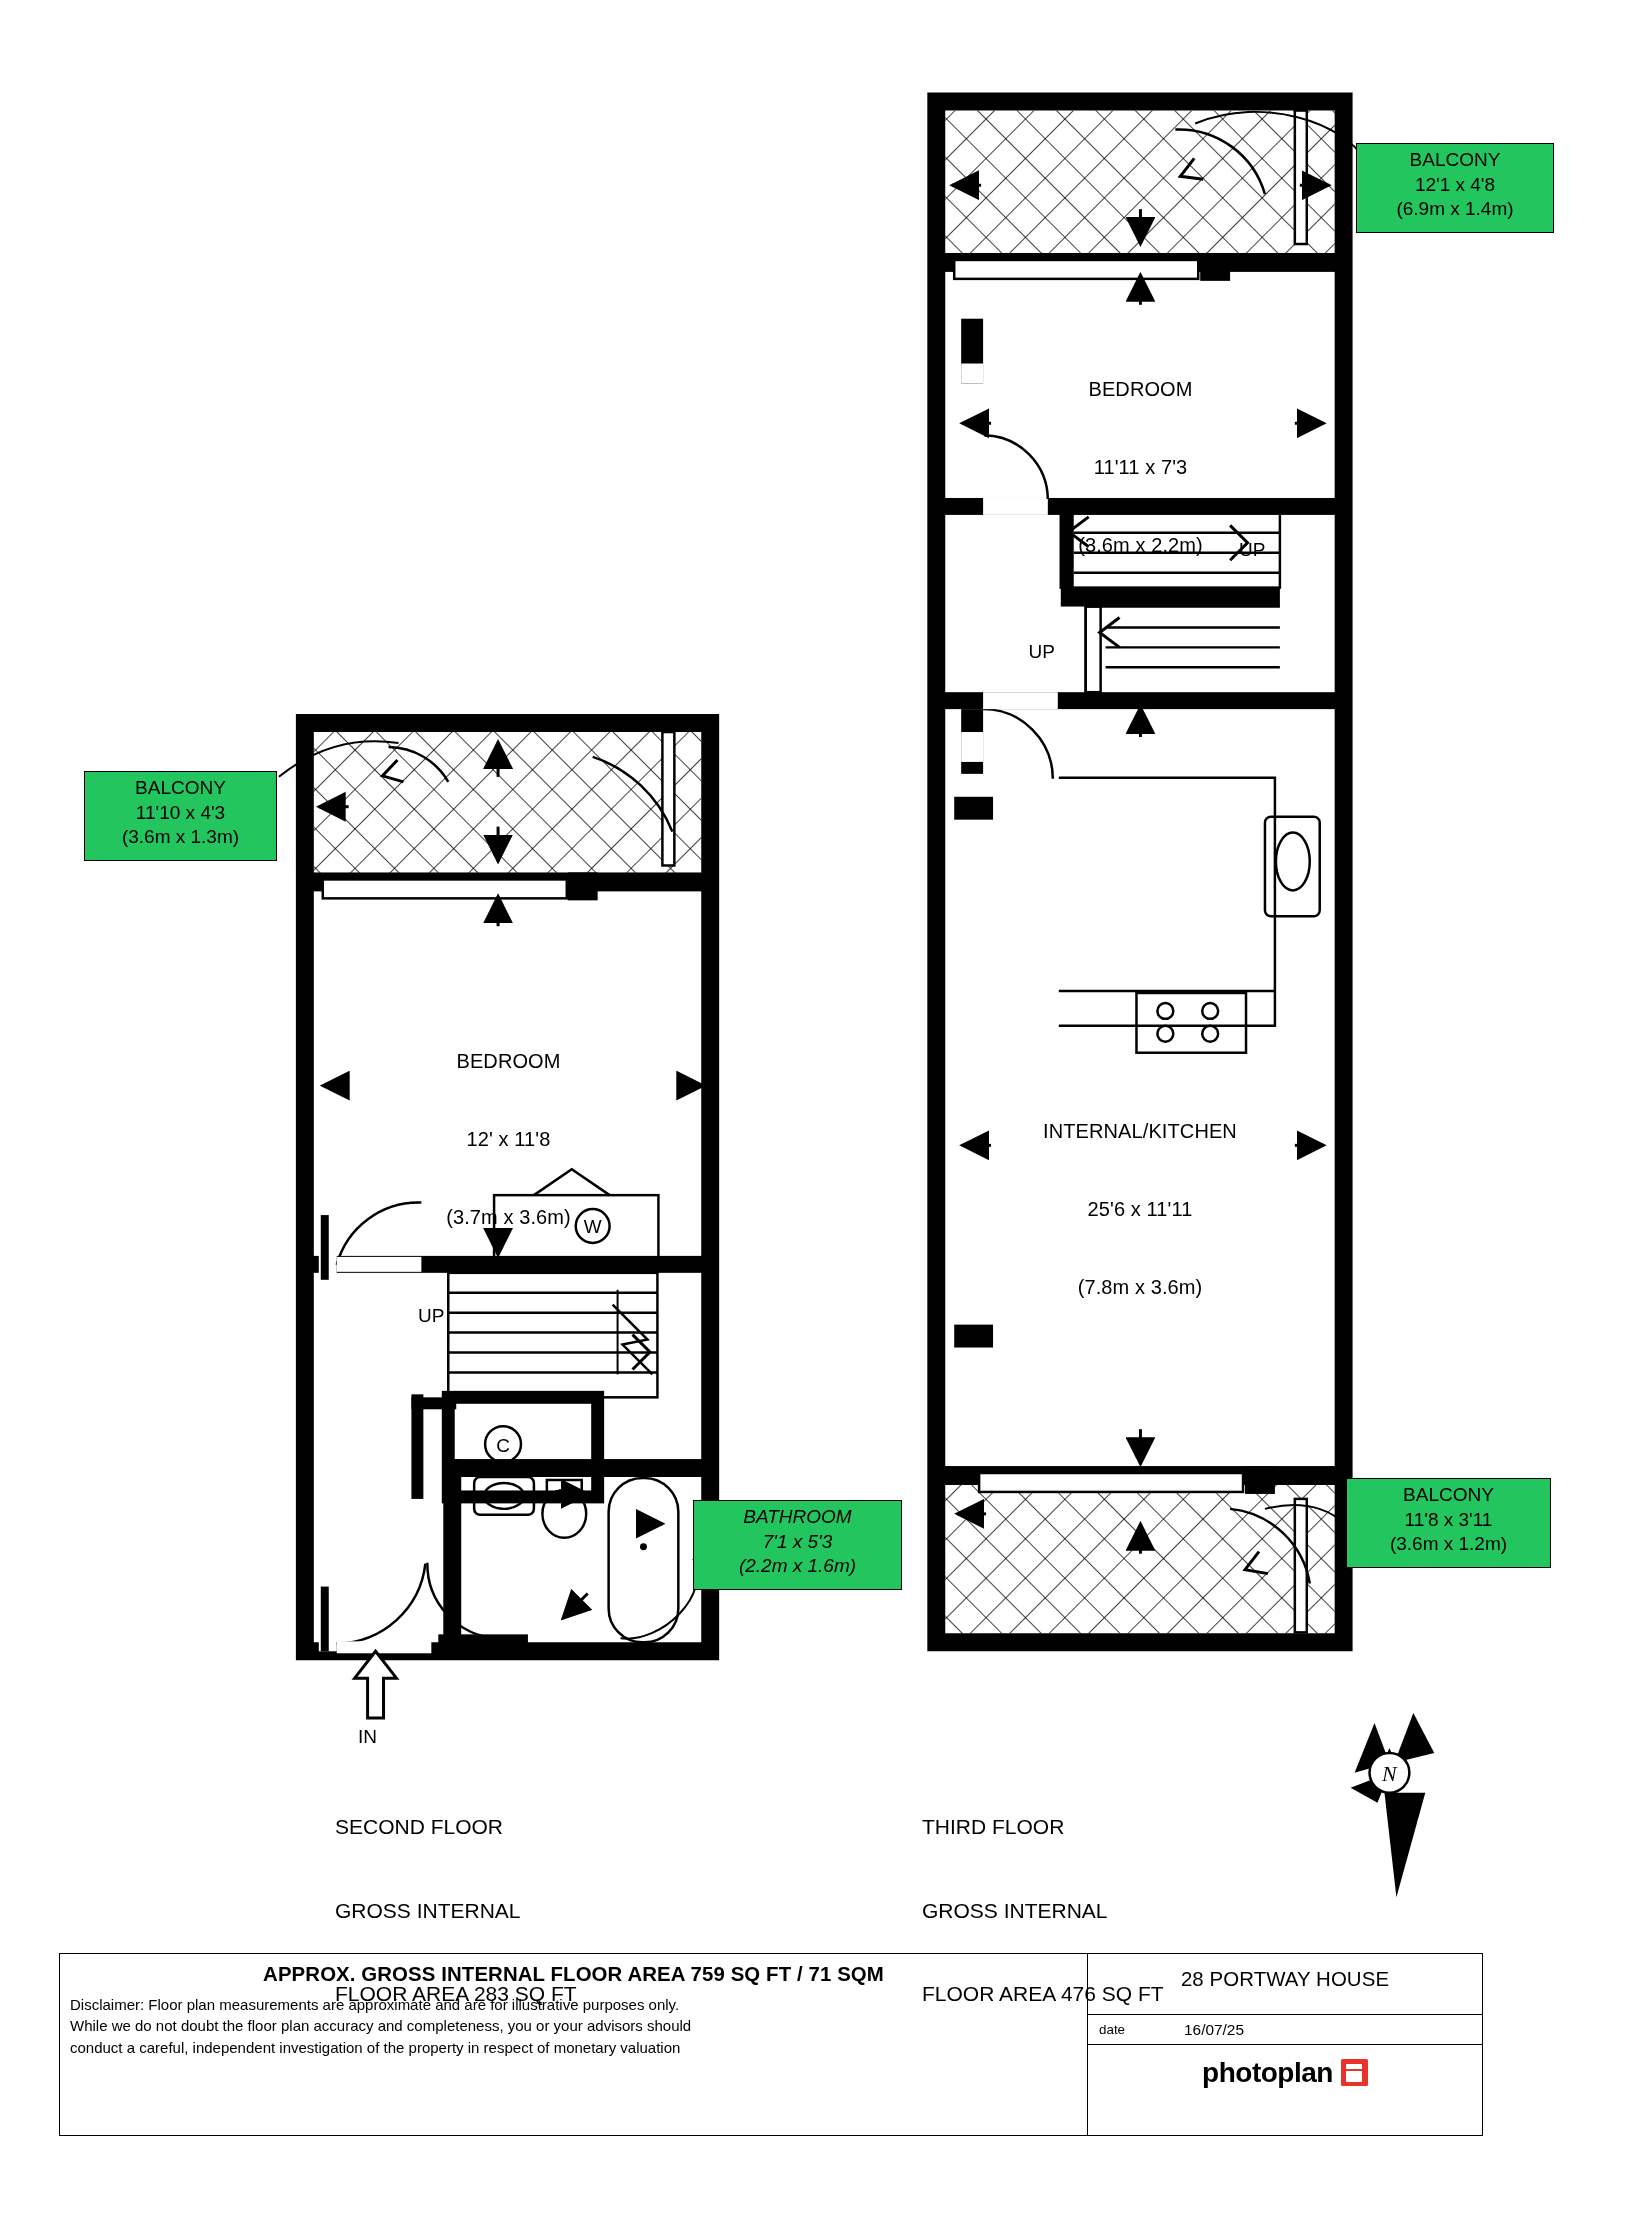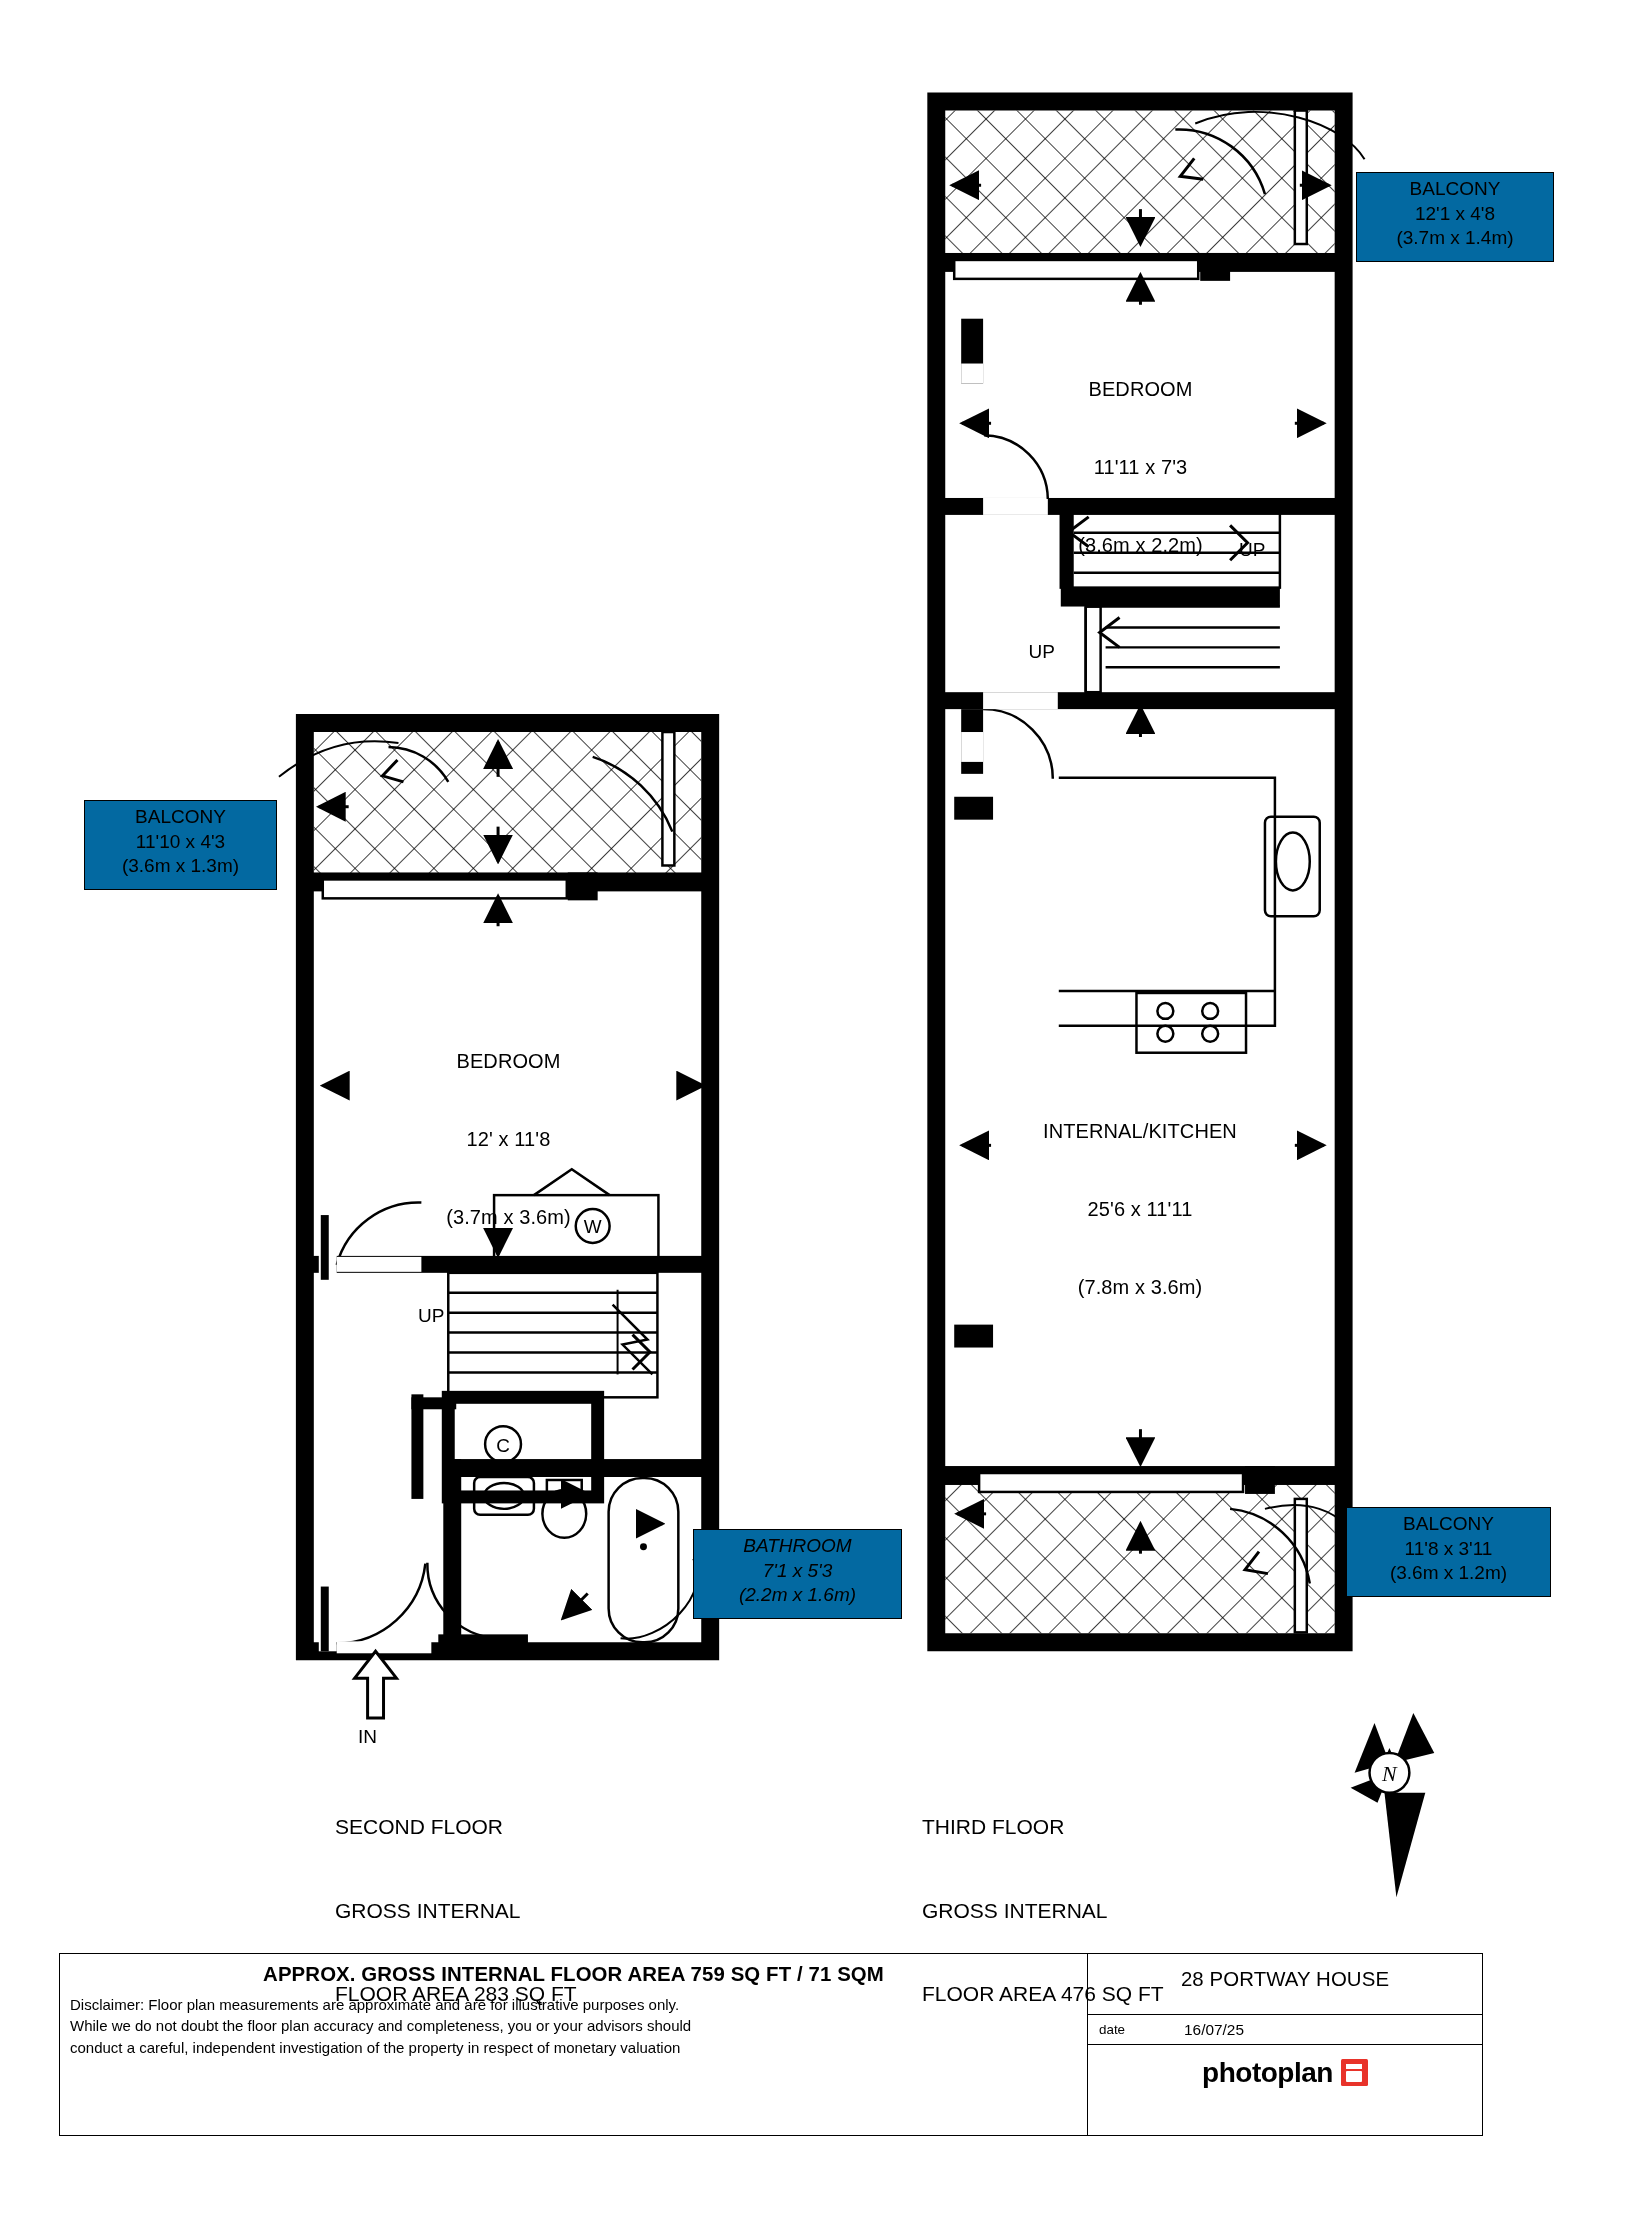--- a/index.html
+++ b/index.html
@@ -36,27 +36,26 @@
     font-family: "Liberation Sans", sans-serif;
   }
   .room-label { font-size: 20px; letter-spacing: 0.1px; }
   .room-label .nm { display:block; }
   .room-label .d1 { display:block; }
   .room-label .d2 { display:block; }
 
   .callout {
     position: absolute;
     border: 1.5px solid #000;
-    background: #0369a1;
+    background: #22c55e;
     text-align: center;
     line-height: 1.30;
     font-size: 19px;
     padding: 4px 7px 5px 7px;
     box-sizing: border-box;
-    margin-top: 29px;
   }
   .callout span { display:block; white-space: pre; }
 
   .floor-note {
     position: absolute;
     font-size: 21px;
     line-height: 1.33;
     text-align: left;
     white-space: pre;
   }
@@ -399,21 +398,21 @@
 
   <div class="callout" style="left:693px; top:1500px; width:209px; height:90px;font-style:italic;">
     <span>BATHROOM</span>
     <span>7'1 x 5'3</span>
     <span>(2.2m x 1.6m)</span>
   </div>
 
   <div class="callout" style="left:1356px; top:143px; width:198px; height:90px;">
     <span>BALCONY</span>
     <span>12'1 x 4'8</span>
-    <span>(3.7m x 1.4m)</span>
+    <span>(6.9m x 1.4m)</span>
   </div>
 
   <div class="callout" style="left:1346px; top:1478px; width:205px; height:90px;">
     <span>BALCONY</span>
     <span>11'8 x 3'11</span>
     <span>(3.6m x 1.2m)</span>
   </div>
 
   <div class="upmark" style="left:418px; top:1305px;">UP</div>
   <div class="upmark" style="left:1239px; top:539px;">UP</div>

